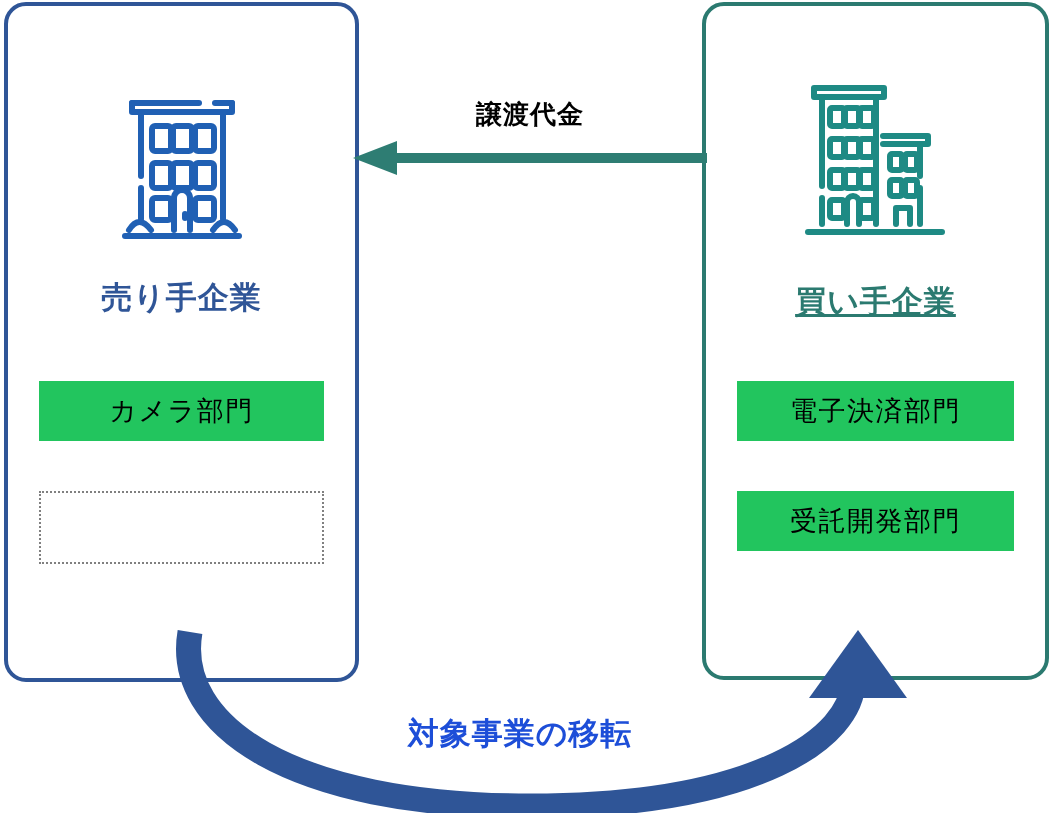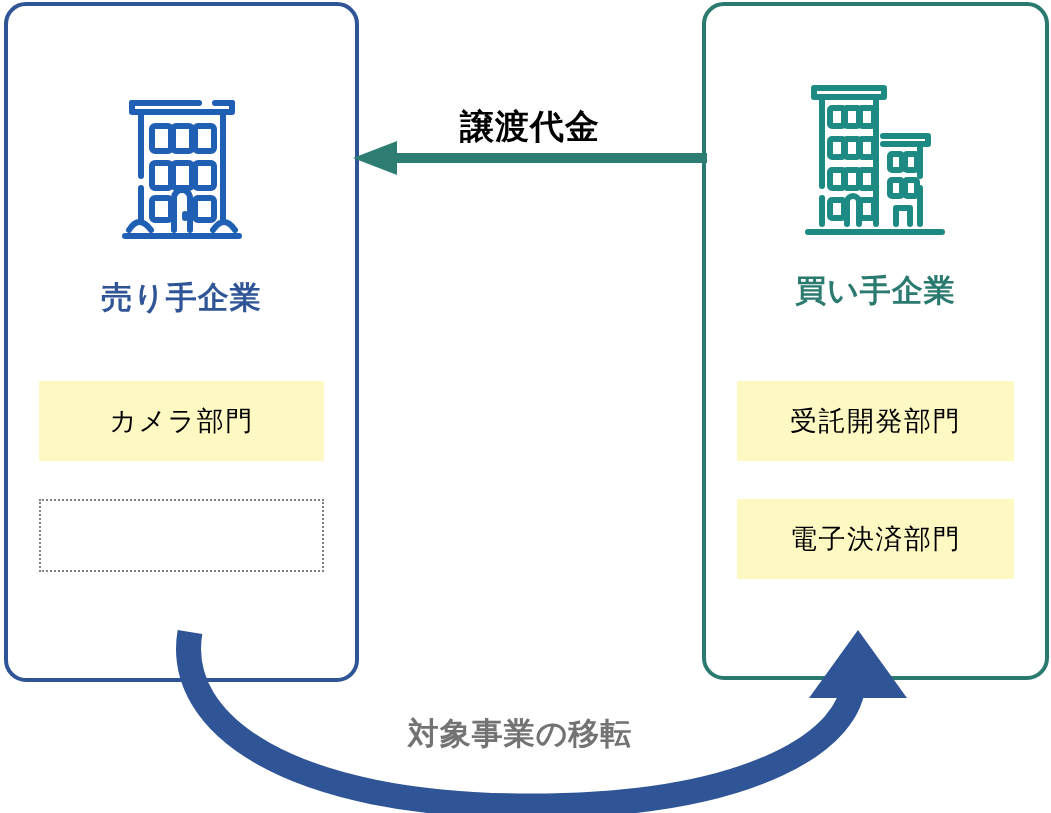--- a/index.html
+++ b/index.html
@@ -58,34 +58,34 @@
     position: absolute;
     left: 0;
     right: 0;
     text-align: center;
     font-size: 31px;
     font-weight: bold;
     letter-spacing: 1px;
     line-height: 1;
   }
   #seller-title { top: 276px; color: #2F5597; }
-  #buyer-title  { top: 269px; color: #2B7A70; }
+  #buyer-title  { top: 280px; color: #2B7A70; text-decoration: underline; }
   
   .dept-list {
     position: absolute;
     left: 31px;
     right: 31px;
   }
   #seller-depts { top: 375px; }
   #buyer-depts  { top: 375px; }
   .dept {
     box-sizing: border-box;
-    height: 80px;
-    background: #fef9c3;
-    margin-bottom: 38px;
+    height: 60px;
+    background: #22c55e;
+    margin-bottom: 50px;
     display: flex;
     align-items: center;
     justify-content: center;
     color: #000000;
     font-size: 27px;
     letter-spacing: 1.5px;
     white-space: nowrap;
   }
   .dept.empty-slot {
     background: #ffffff;
@@ -100,44 +100,43 @@
     top: 138px;
     width: 356px;
     height: 40px;
   }
   #transfer-price-label {
     position: absolute;
     left: 400px;
     top: 101px;
     width: 260px;
     text-align: center;
-    font-size: 34px;
+    font-size: 26px;
     font-weight: bold;
     color: #000000;
     letter-spacing: 1px;
     line-height: 1;
-    margin-top: 8px;
   }
   
   #business-move-arrow {
     position: absolute;
     left: 140px;
     top: 610px;
     width: 780px;
     height: 203px;
   }
   #business-move-label {
     position: absolute;
     left: 370px;
     top: 718px;
     width: 300px;
     text-align: center;
     font-size: 31px;
     font-weight: bold;
-    color: #737373;
+    color: #1d4ed8;
     letter-spacing: 1px;
     line-height: 1;
   }
 </style>
 </head>
 <body>
 
 <div id="stage">
 
   <div class="card" id="card-seller">
@@ -226,22 +225,22 @@
           <path d="M96 148 V132 H110 V148"></path>
 
           <path d="M8 156 H142"></path>
         </g>
       </svg>
     </div>
 
     <div class="card-title" id="buyer-title">買い手企業</div>
 
     <div class="dept-list" id="buyer-depts">
+      <div class="dept">電子決済部門</div>
       <div class="dept">受託開発部門</div>
-      <div class="dept">電子決済部門</div>
     </div>
   </div>
 
   <svg id="transfer-price-arrow" viewBox="0 0 356 40">
     <path d="M356 15 H46 V3 L2 20 L46 37 V25 H356 Z" fill="#2E7D73"></path>
   </svg>
   <div id="transfer-price-label">譲渡代金</div>
 
   <svg id="business-move-arrow" viewBox="0 0 780 203">
     <g fill="none" stroke="#2F5597" stroke-width="25" stroke-linecap="butt">

